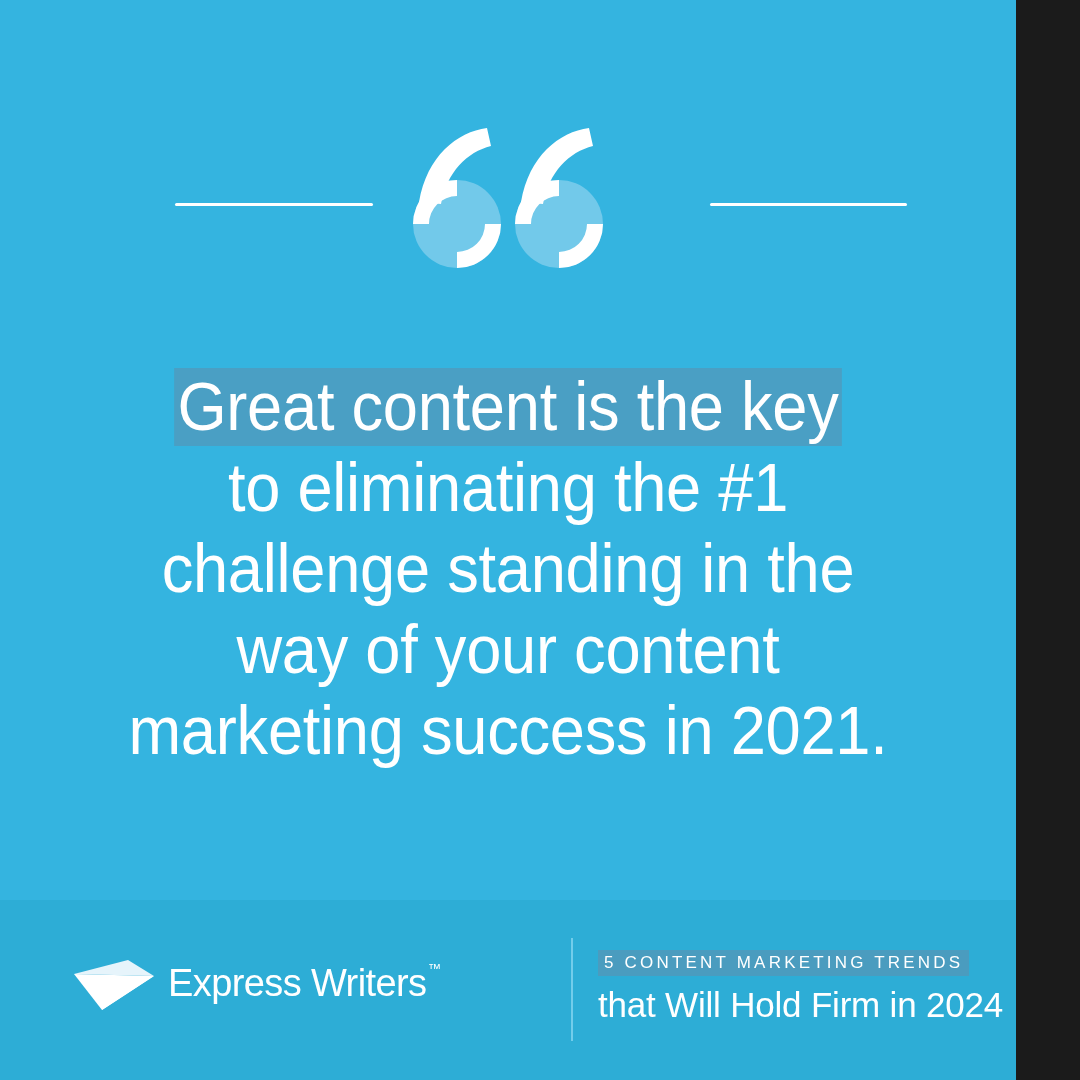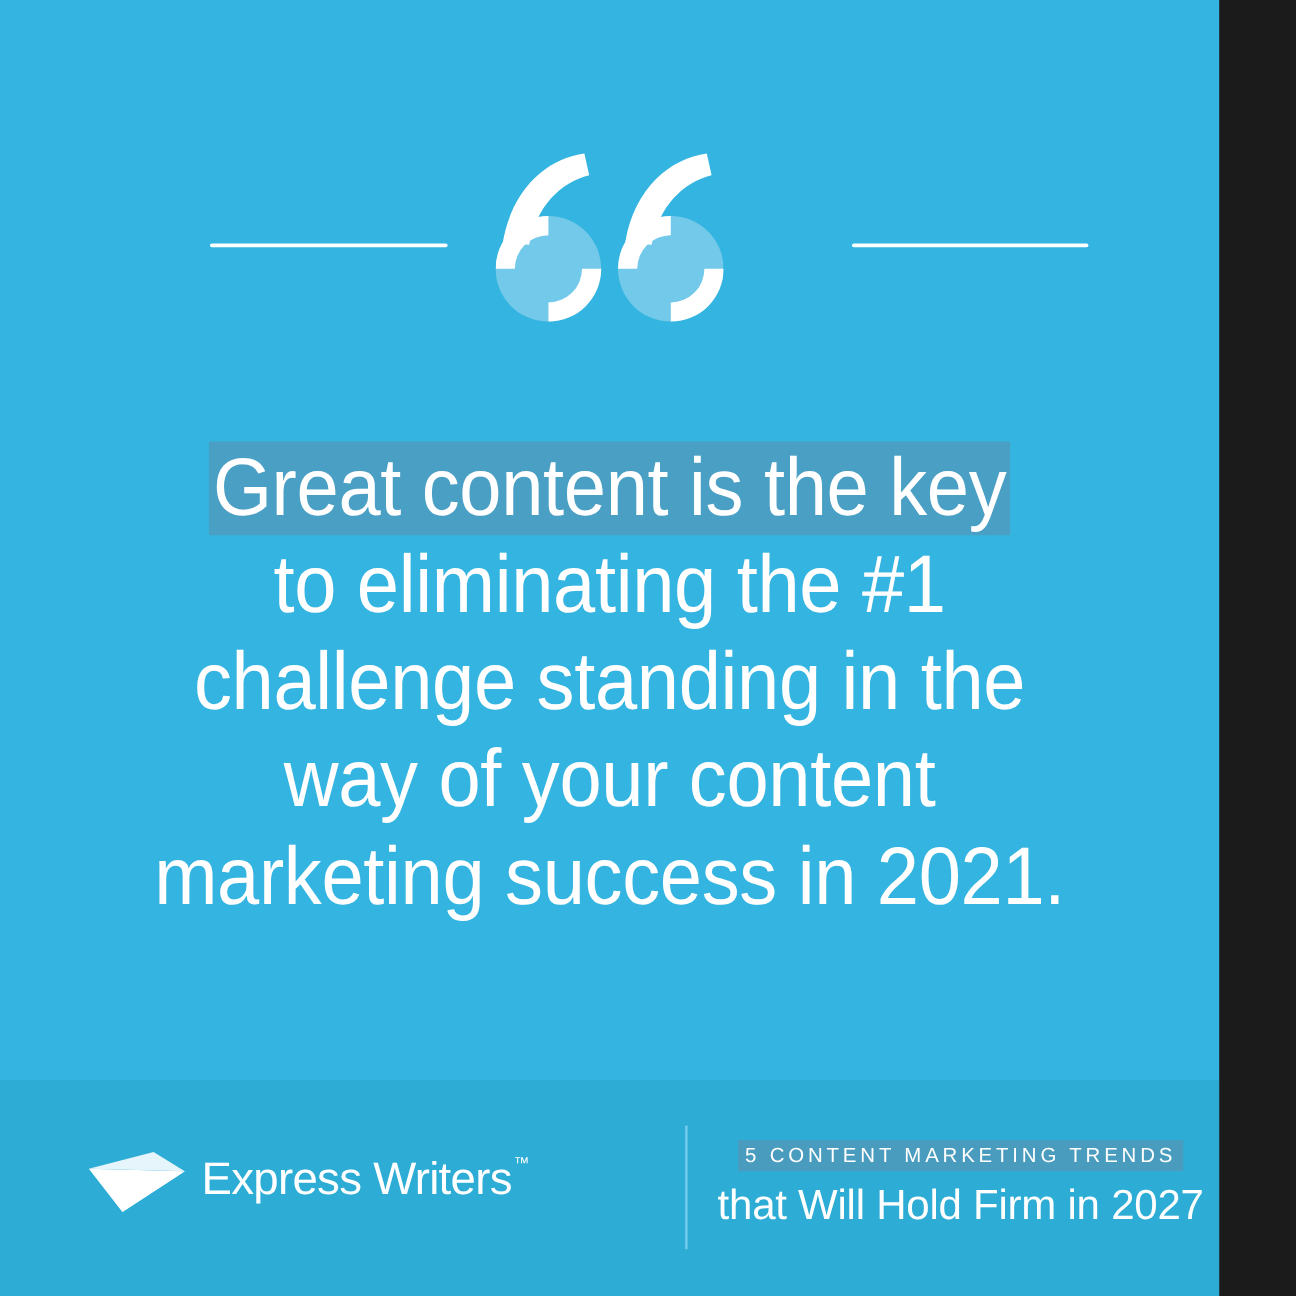--- a/index.html
+++ b/index.html
@@ -124,21 +124,20 @@
     background: #7fd2ef;
     opacity: 0.85;
   }
 
   
   .campaign {
     position: absolute;
     left: 598px;
     top: 950px;
     color: #ffffff;
-    text-align: center;
   }
   .campaign-eyebrow {
     display: inline-block;
     font-size: 17px;
     line-height: 26px;
     letter-spacing: 3.2px;
     font-weight: 400;
     background: #4a9cbf;
     padding: 0 6px;
     white-space: nowrap;
@@ -204,16 +203,16 @@
         <path d="M30 56 L33 38 L82 22 Z" fill="#ffffff"></path>
       </svg>
     </span>
     <span class="logo-text"><span>Express Writers</span><span class="logo-tm">™</span></span>
   </div>
 
   <div class="footer-divider"></div>
 
   <div class="campaign">
     <span class="campaign-eyebrow">5 CONTENT MARKETING TRENDS</span>
-    <span class="campaign-title">that Will Hold Firm in 2027</span>
+    <span class="campaign-title">that Will Hold Firm in 2024</span>
   </div>
 
 </div>
 
 </body></html>

